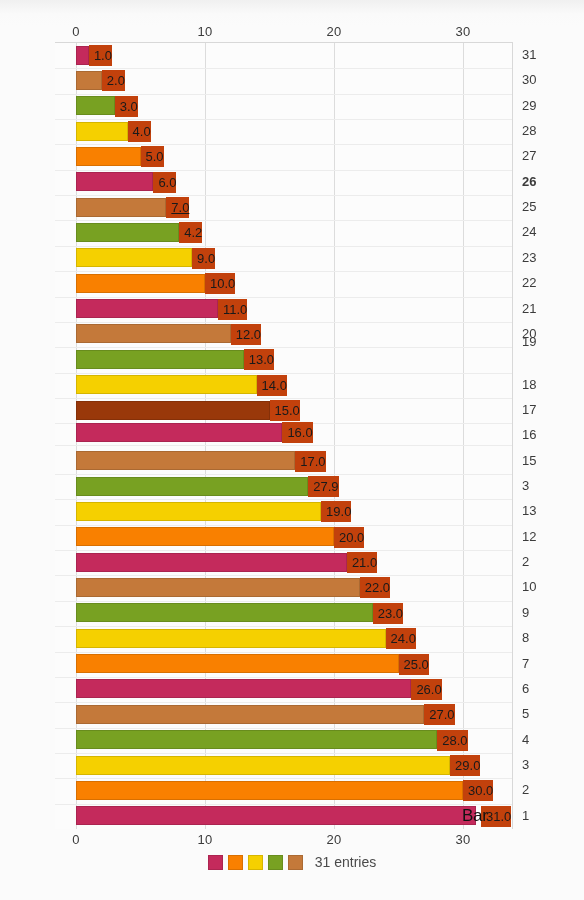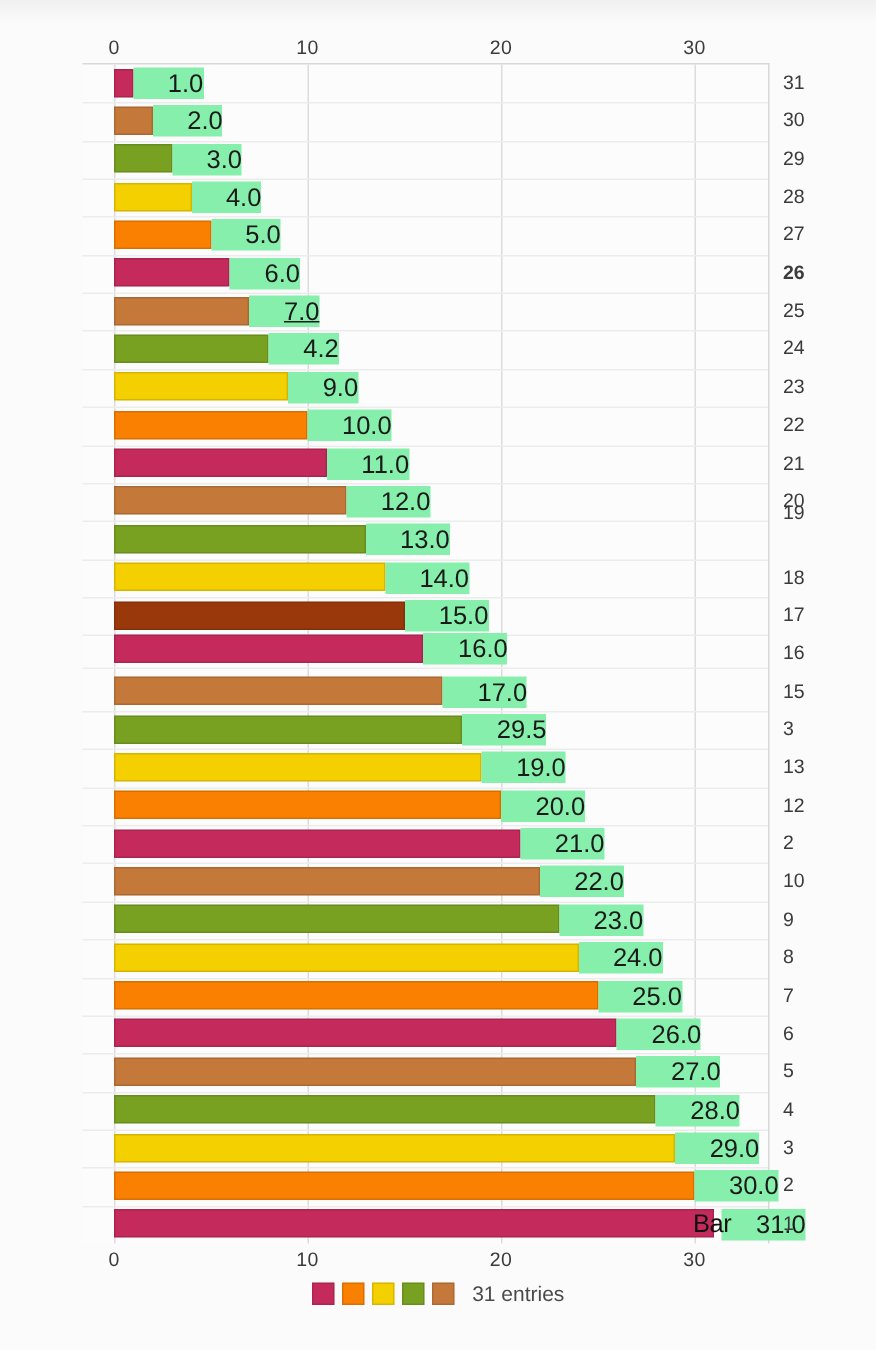--- a/index.html
+++ b/index.html
@@ -24,22 +24,22 @@
     background:#fcfcfc;border-top:1px solid #d8d8d8;border-right:1px solid #d8d8d8;}
   .vgrid{position:absolute;top:0;bottom:0;width:1px;background:#dcdcdc;}
   .row{position:absolute;left:0;width:457px;height:25.35px;
     border-bottom:1px solid #ececec;}
   .row:last-child{border-bottom:none;}
 
   
   .bar{position:absolute;left:21px;top:2.6px;height:19px;
     border:1px solid rgba(0,0,0,.13);box-sizing:border-box;}
   .bar-label{position:absolute;top:2px;height:21px;line-height:21px;
-    font-size:17px;color:#1a1a1a;white-space:nowrap;padding-left:23px;
-    background:#86efac;}
+    font-size:13px;color:#1a1a1a;white-space:nowrap;padding-left:5px;
+    background:#c2410c;}
 
   
   #cat-axis{position:absolute;left:514px;top:42px;width:66px;height:786px;}
   .cat{position:absolute;left:8px;height:25.35px;line-height:25.35px;
     font-size:13px;color:#3b3b3b;}
 
   
   #series-name{position:absolute;font-size:17px;color:#111;
     left:462px;top:806px;font-weight:400;letter-spacing:-.3px;}
 
@@ -130,21 +130,21 @@
       <div class="row" style="top: 377px;">
         <div class="bar" style="width: 206.4px; background: rgb(196, 42, 92);"></div>
         <div class="bar-label" style="left: 227.4px;">16.0</div>
       </div>
       <div class="row" style="top: 405.677px;">
         <div class="bar" style="width: 219.3px; background: rgb(196, 121, 58);"></div>
         <div class="bar-label" style="left: 240.3px;">17.0</div>
       </div>
       <div class="row" style="top: 431.032px;">
         <div class="bar" style="width: 232.2px; background: rgb(120, 161, 34);"></div>
-        <div class="bar-label" style="left: 253.2px;">29.5</div>
+        <div class="bar-label" style="left: 253.2px;">27.9</div>
       </div>
       <div class="row" style="top: 456.387px;">
         <div class="bar" style="width: 245.1px; background: rgb(245, 208, 0);"></div>
         <div class="bar-label" style="left: 266.1px;">19.0</div>
       </div>
       <div class="row" style="top: 481.742px;">
         <div class="bar" style="width: 258px; background: rgb(249, 128, 0);"></div>
         <div class="bar-label" style="left: 279px;">20.0</div>
       </div>
       <div class="row" style="top: 507.097px;">

